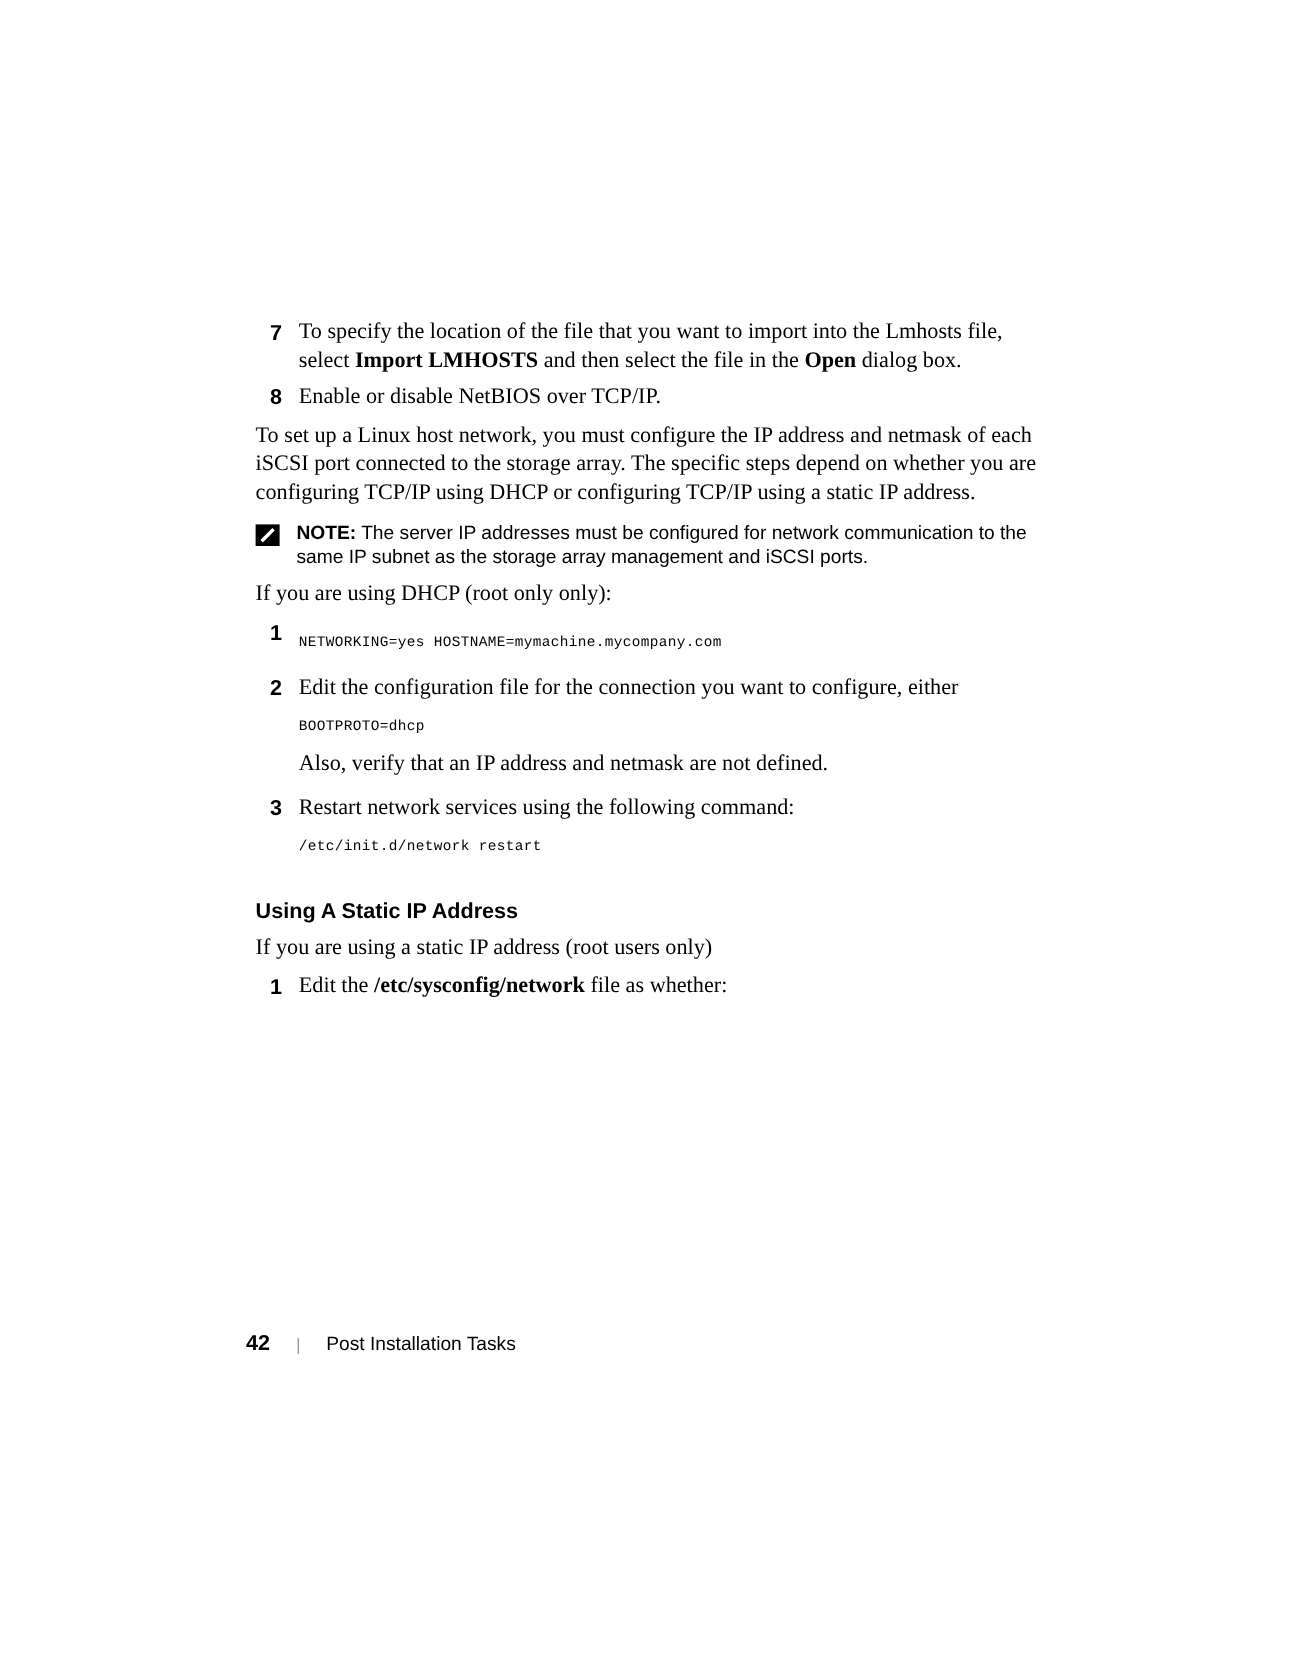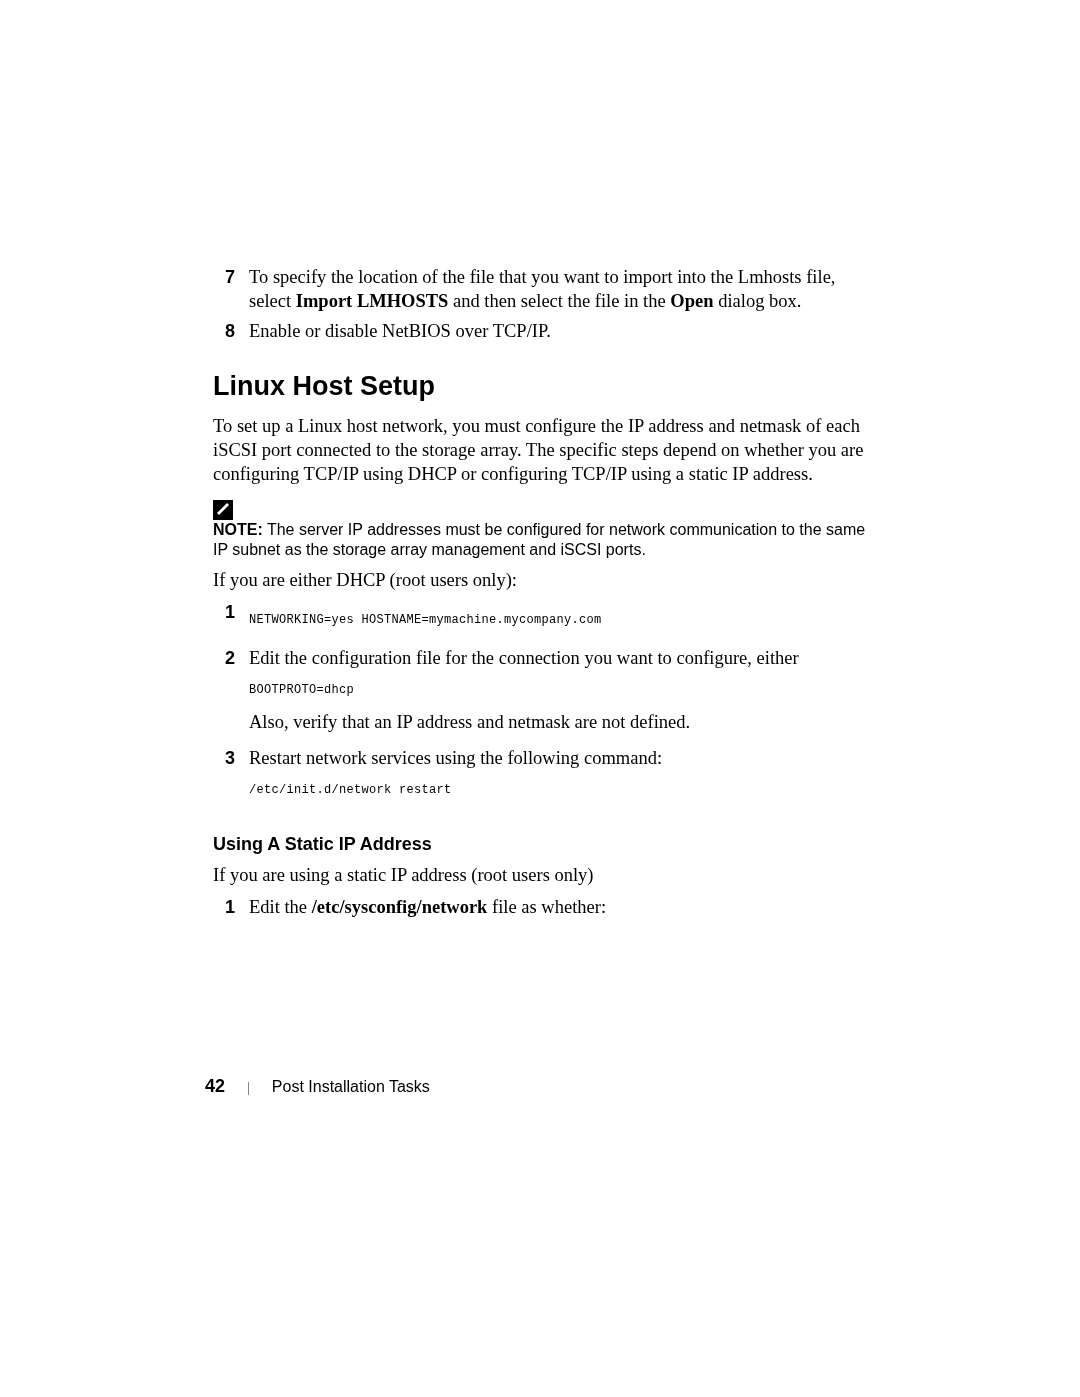--- a/index.html
+++ b/index.html
@@ -58,21 +58,20 @@
       font-size: 18px;
       margin-top: 24px;
       margin-bottom: 8px;
     }
 
     .note-row {
       display: flex;
       align-items: flex-start;
       margin-top: 12px;
       margin-bottom: 4px;
-      flex-direction: column;
     }
     .note-icon {
       width: 20px;
       height: 18px;
       background: #000;
       margin-right: 14px;
       margin-top: 2px;
       position: relative;
       flex: 0 0 20px;
     }
@@ -104,20 +103,21 @@
       left: 205px;
       top: 1076px;
       display: flex;
       align-items: baseline;
       gap: 22px;
     }
     .footer .pgno {
       font-family: Helvetica, Arial, sans-serif;
       font-weight: bold;
       font-size: 18px;
+      margin-top: 33px;
     }
     .footer .sep { color: #555; font-size: 14px; }
     .footer .label {
       font-family: Helvetica, Arial, sans-serif;
       font-size: 16px;
     }
   </style>
 </head>
 <body>
 
@@ -126,36 +126,35 @@
   <div class="num-item">
     <div class="marker">7</div>
     <div class="body"><span>To specify the location of the file that you want to import into the Lmhosts file, select </span><span class="bold-serif">Import LMHOSTS</span><span> and then select the file in the </span><span class="bold-serif">Open</span><span> dialog box.</span></div>
   </div>
   <div class="num-item">
     <div class="marker">8</div>
     <div class="body"><span>Enable or disable NetBIOS over TCP/IP.</span></div>
   </div>
 
 
-  <h2 class="section">Linux Host Setup</h2>
 
   <div class="para">To set up a Linux host network, you must configure the IP address and netmask of each iSCSI port connected to the storage array. The specific steps depend on whether you are configuring TCP/IP using DHCP or configuring TCP/IP using a static IP address.</div>
 
   <div class="note-row">
     <div class="note-icon">
       <svg width="16" height="16" viewBox="0 0 16 16">
           <path d="M2 12 L12 2 L14 4 L4 14 Z" fill="#fff"></path>
         </svg>
     </div>
     <div class="note-text">
       <span class="label">NOTE:</span><span> The server IP addresses must be configured for network communication to the same IP subnet as the storage array management and iSCSI ports.</span>
     </div>
   </div>
 
-  <div class="para">If you are either DHCP (root users only):</div>
+  <div class="para">If you are using DHCP (root only only):</div>
 
   <div class="num-item" style="margin-top:4px;">
     <div class="marker">1</div>
     <div class="body">
       <div class="mono-block">NETWORKING=yes HOSTNAME=mymachine.mycompany.com</div>
     </div>
   </div>
 
   <div class="num-item">
     <div class="marker">2</div>

